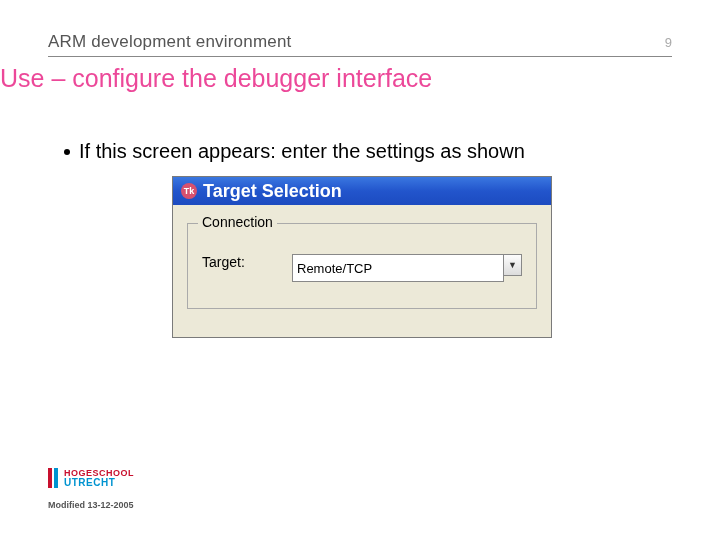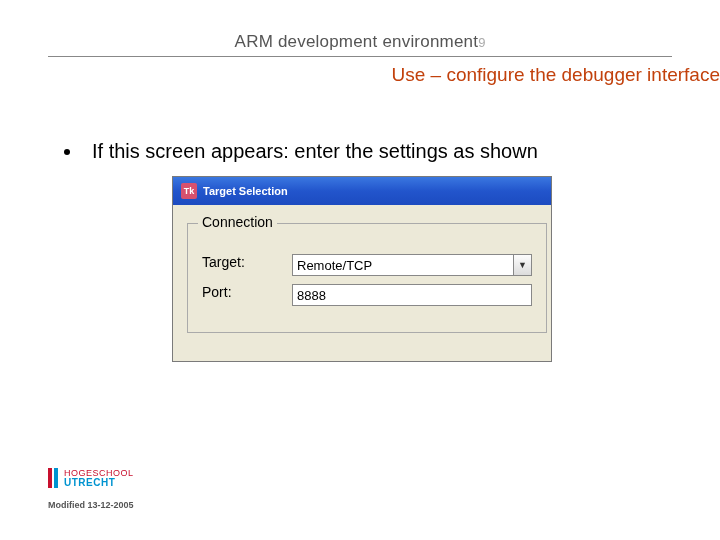--- a/index.html
+++ b/index.html
@@ -12,52 +12,52 @@
     position: relative;
     color: #000;
     overflow: hidden;
   }
   .header-row {
     position: absolute;
     top: 32px;
     left: 48px;
     right: 48px;
     display: flex;
-    justify-content: center;
+    justify-content: space-between;
     align-items: baseline;
     border-bottom: 1px solid #888;
     padding-bottom: 4px;
   }
   .header-title {
     font-size: 17px;
     color: #555;
     letter-spacing: 0.2px;
   }
   .page-num {
     font-size: 13px;
     color: #aaa;
   }
   .subtitle {
     position: absolute;
     top: 64px;
     left: 0;
     right: 0;
-    text-align: right;
-    font-size: 19px;
-    color: #c2410c;
+    text-align: left;
+    font-size: 25px;
+    color: #ec4899;
   }
   .bullet-row {
     position: absolute;
     top: 140px;
     left: 64px;
     font-size: 20px;
     color: #000;
     display: flex;
     align-items: center;
-    gap: 22px;
+    gap: 9px;
   }
   .bullet-dot {
     width: 6px;
     height: 6px;
     background: #000;
     border-radius: 50%;
     flex-shrink: 0;
   }
   .dialog {
     position: absolute;
@@ -78,29 +78,29 @@
   .tk-icon {
     width: 16px;
     height: 16px;
     background: #d7516e;
     display: flex;
     align-items: center;
     justify-content: center;
     font-size: 9px;
     font-weight: bold;
     color: #fff;
-    border-radius: 2px;
+    border-radius: 8px;
   }
   .titlebar-text {
     color: #fff;
     font-weight: bold;
-    font-size: 11px;
+    font-size: 18px;
   }
   .dialog-body {
-    padding: 18px 4px 28px 14px;
+    padding: 18px 14px 28px 14px;
   }
   .fieldset {
     position: relative;
     border: 1px solid #aaa;
     padding: 22px 14px 18px 14px;
   }
   .legend {
     position: absolute;
     top: -10px;
     left: 10px;
@@ -112,21 +112,21 @@
     display: flex;
     align-items: flex-start;
     margin: 8px 0;
   }
   .form-label {
     width: 90px;
     font-size: 14px;
   }
   .form-input, .form-select {
     flex: 1;
-    height: 22px;
+    height: 28px;
     border: 1px solid #888;
     background: #fff;
     font-size: 13px;
     padding: 0 4px;
     font-family: Arial, Helvetica, sans-serif;
     outline: none;
   }
   .select-wrap {
     flex: 1;
     display: flex;
@@ -161,21 +161,21 @@
   }
   .bar.b1 { background: #c8102e; }
   .bar.b2 { background: #0093d0; }
   .logo-text {
     display: flex;
     flex-direction: column;
     line-height: 1;
   }
   .logo-line1 {
     font-size: 9px;
-    font-weight: normal;
+    font-weight: bold;
     color: #c8102e;
     letter-spacing: 0.5px;
   }
   .logo-line2 {
     font-size: 10px;
     font-weight: bold;
     color: #0093d0;
     letter-spacing: 0.5px;
   }
   .modified {
@@ -213,24 +213,20 @@
 
       <div class="form-row">
         <span class="form-label">Target:</span>
         <div class="select-wrap">
           <input class="form-input" value="Remote/TCP" style="">
           <span class="dd-btn">▼</span>
         </div>
       </div>
 
 
-      <div class="form-row">
-        <span class="form-label">Port:</span>
-        <input class="form-input" value="8888" style="">
-      </div>
 
     </div>
   </div>
 </div>
 
 <div class="logo">
   <div class="logo-bars">
     <div class="bar b1"></div>
     <div class="bar b2"></div>
   </div>

